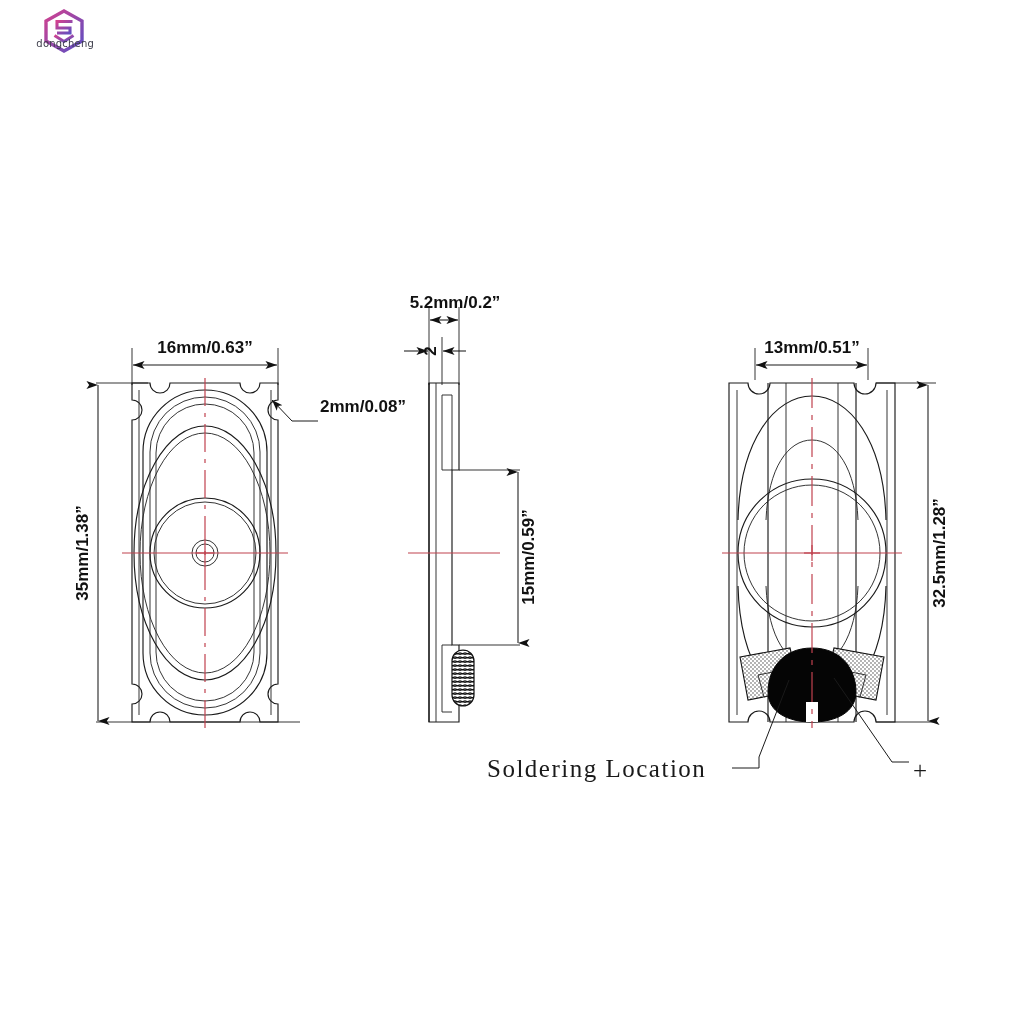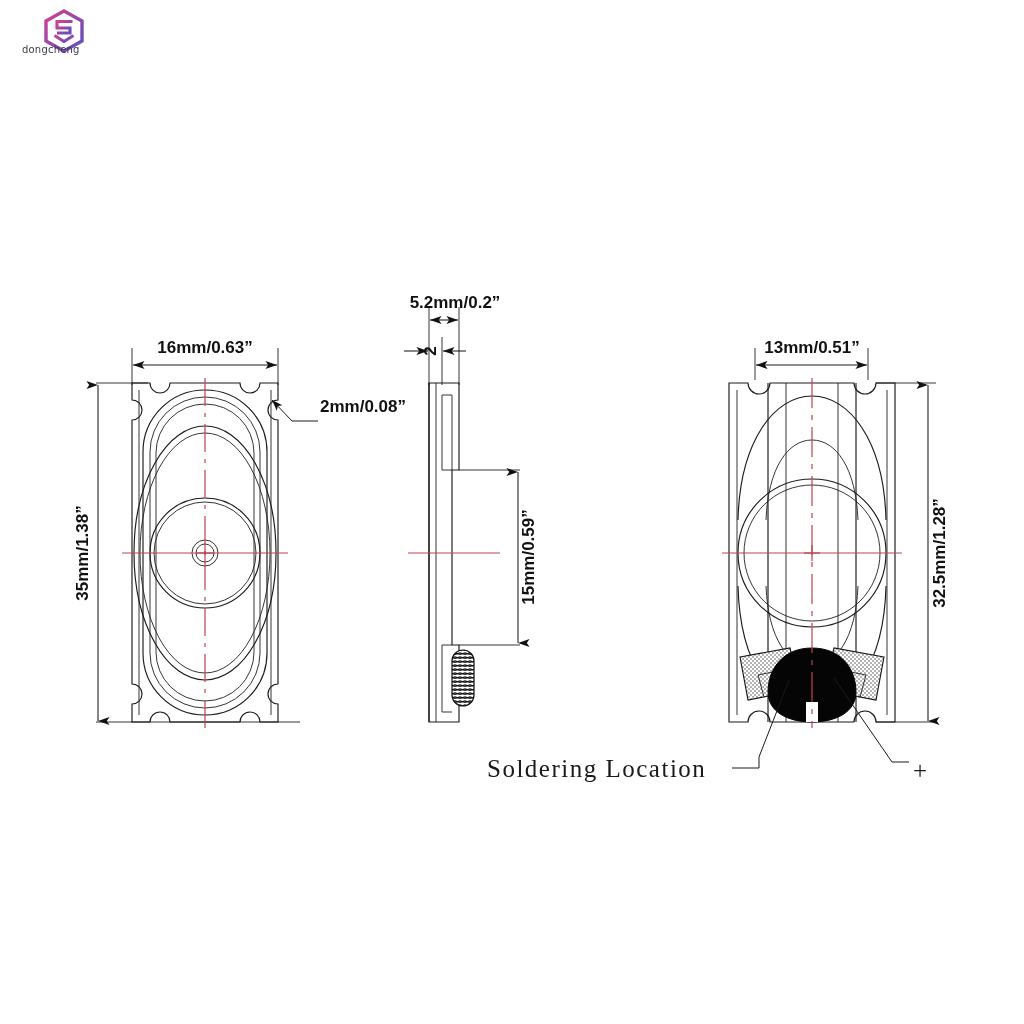--- a/index.html
+++ b/index.html
@@ -7,23 +7,23 @@
   body{
     width:1024px;height:1024px;
     background:#ffffff;
     font-family:"Liberation Sans", sans-serif;
     overflow:hidden;
     position:relative;
   }
   #stage{position:absolute;inset:0;width:1024px;height:1024px;}
   #logo-wrap{position:absolute;left:22px;top:8px;width:90px;height:56px;}
   #logo-text{
-    position:absolute;left:22px;top:44px;width:72px;
+    position:absolute;left:22px;top:38px;width:72px;
     font-family:"DejaVu Sans", sans-serif;
-    font-size:10px;color:#3c3c4a;letter-spacing:.2px;text-align:left;
+    font-size:10px;color:#3c3c4a;letter-spacing:.2px;text-align:right;
   }
   svg{display:block;}
   .dimtext{
     font-family:"Liberation Sans", sans-serif;
     font-size:17px;font-weight:600;fill:#111111;
   }
   .soldtext{
     font-family:"Liberation Serif", serif;
     font-size:25px;fill:#1a1a1a;letter-spacing:1.5px;
   }

